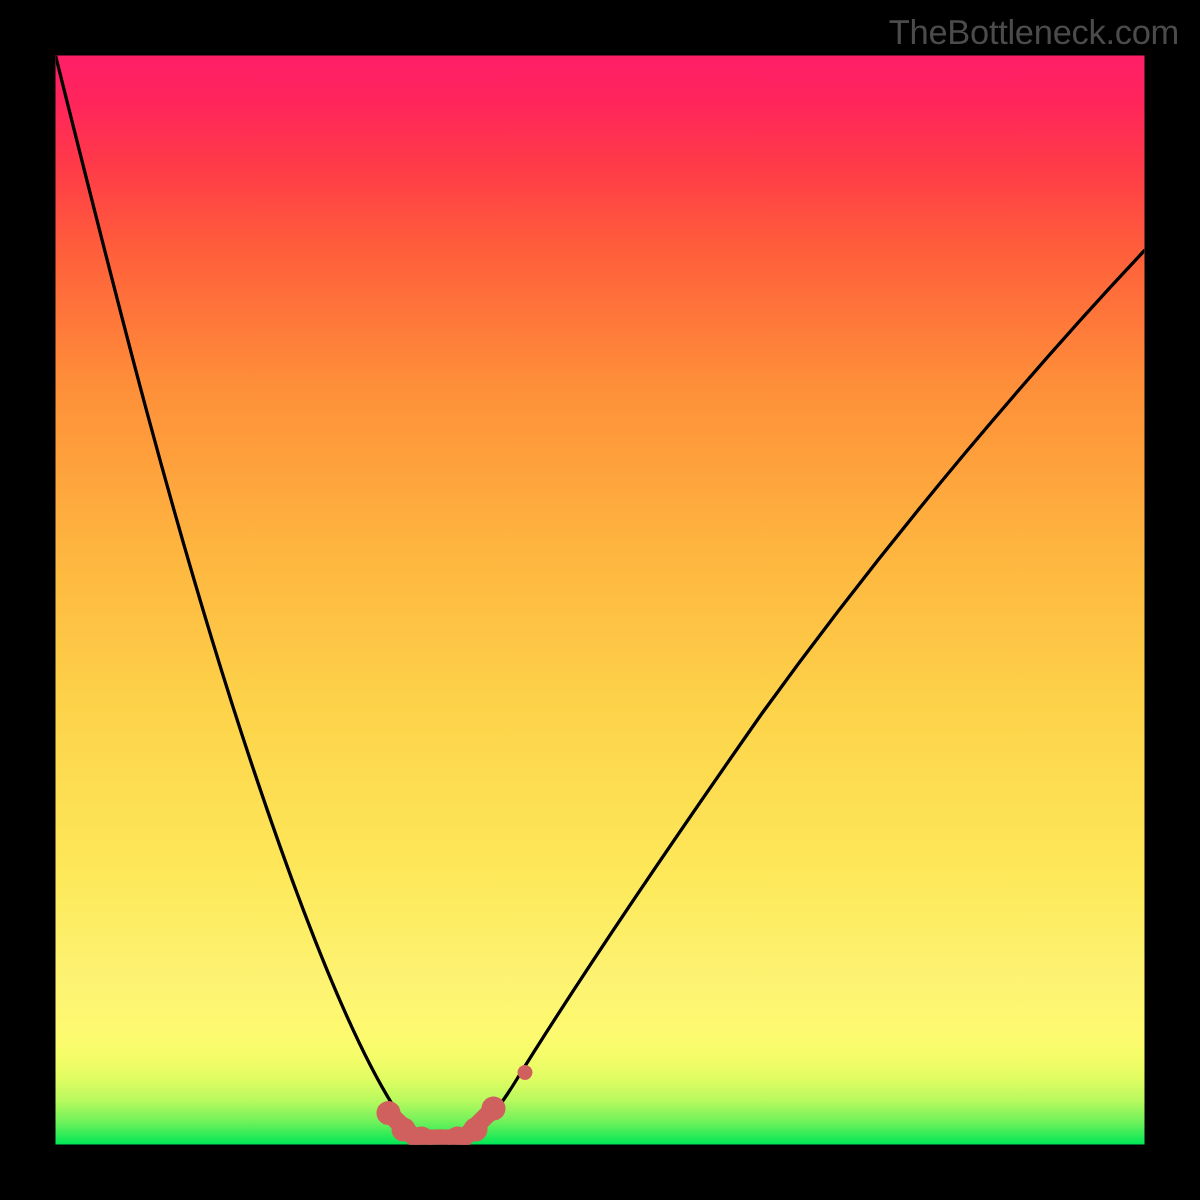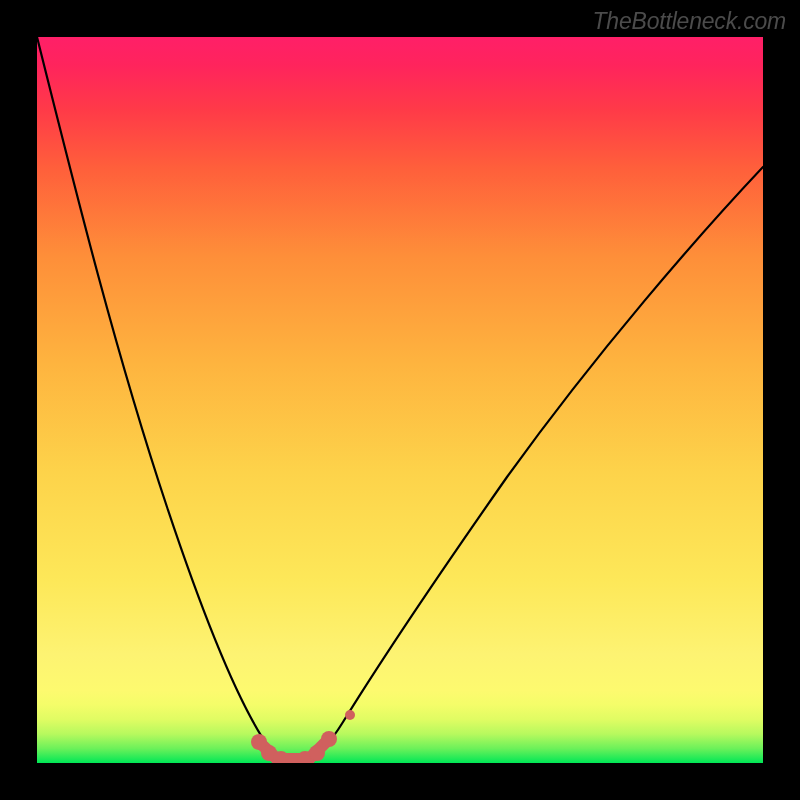--- a/index.html
+++ b/index.html
@@ -45,21 +45,20 @@
     );
   }
   .watermark {
     position: absolute;
     top: 8px;
     right: 14px;
     color: #4b4b4b;
     font-size: 23px;
     font-weight: 500;
     letter-spacing: -0.2px;
-    font-style: italic;
   }
   svg.curves {
     position: absolute;
     left: 0;
     top: 0;
     width: 726px;
     height: 726px;
   }
 </style>
 </head>

